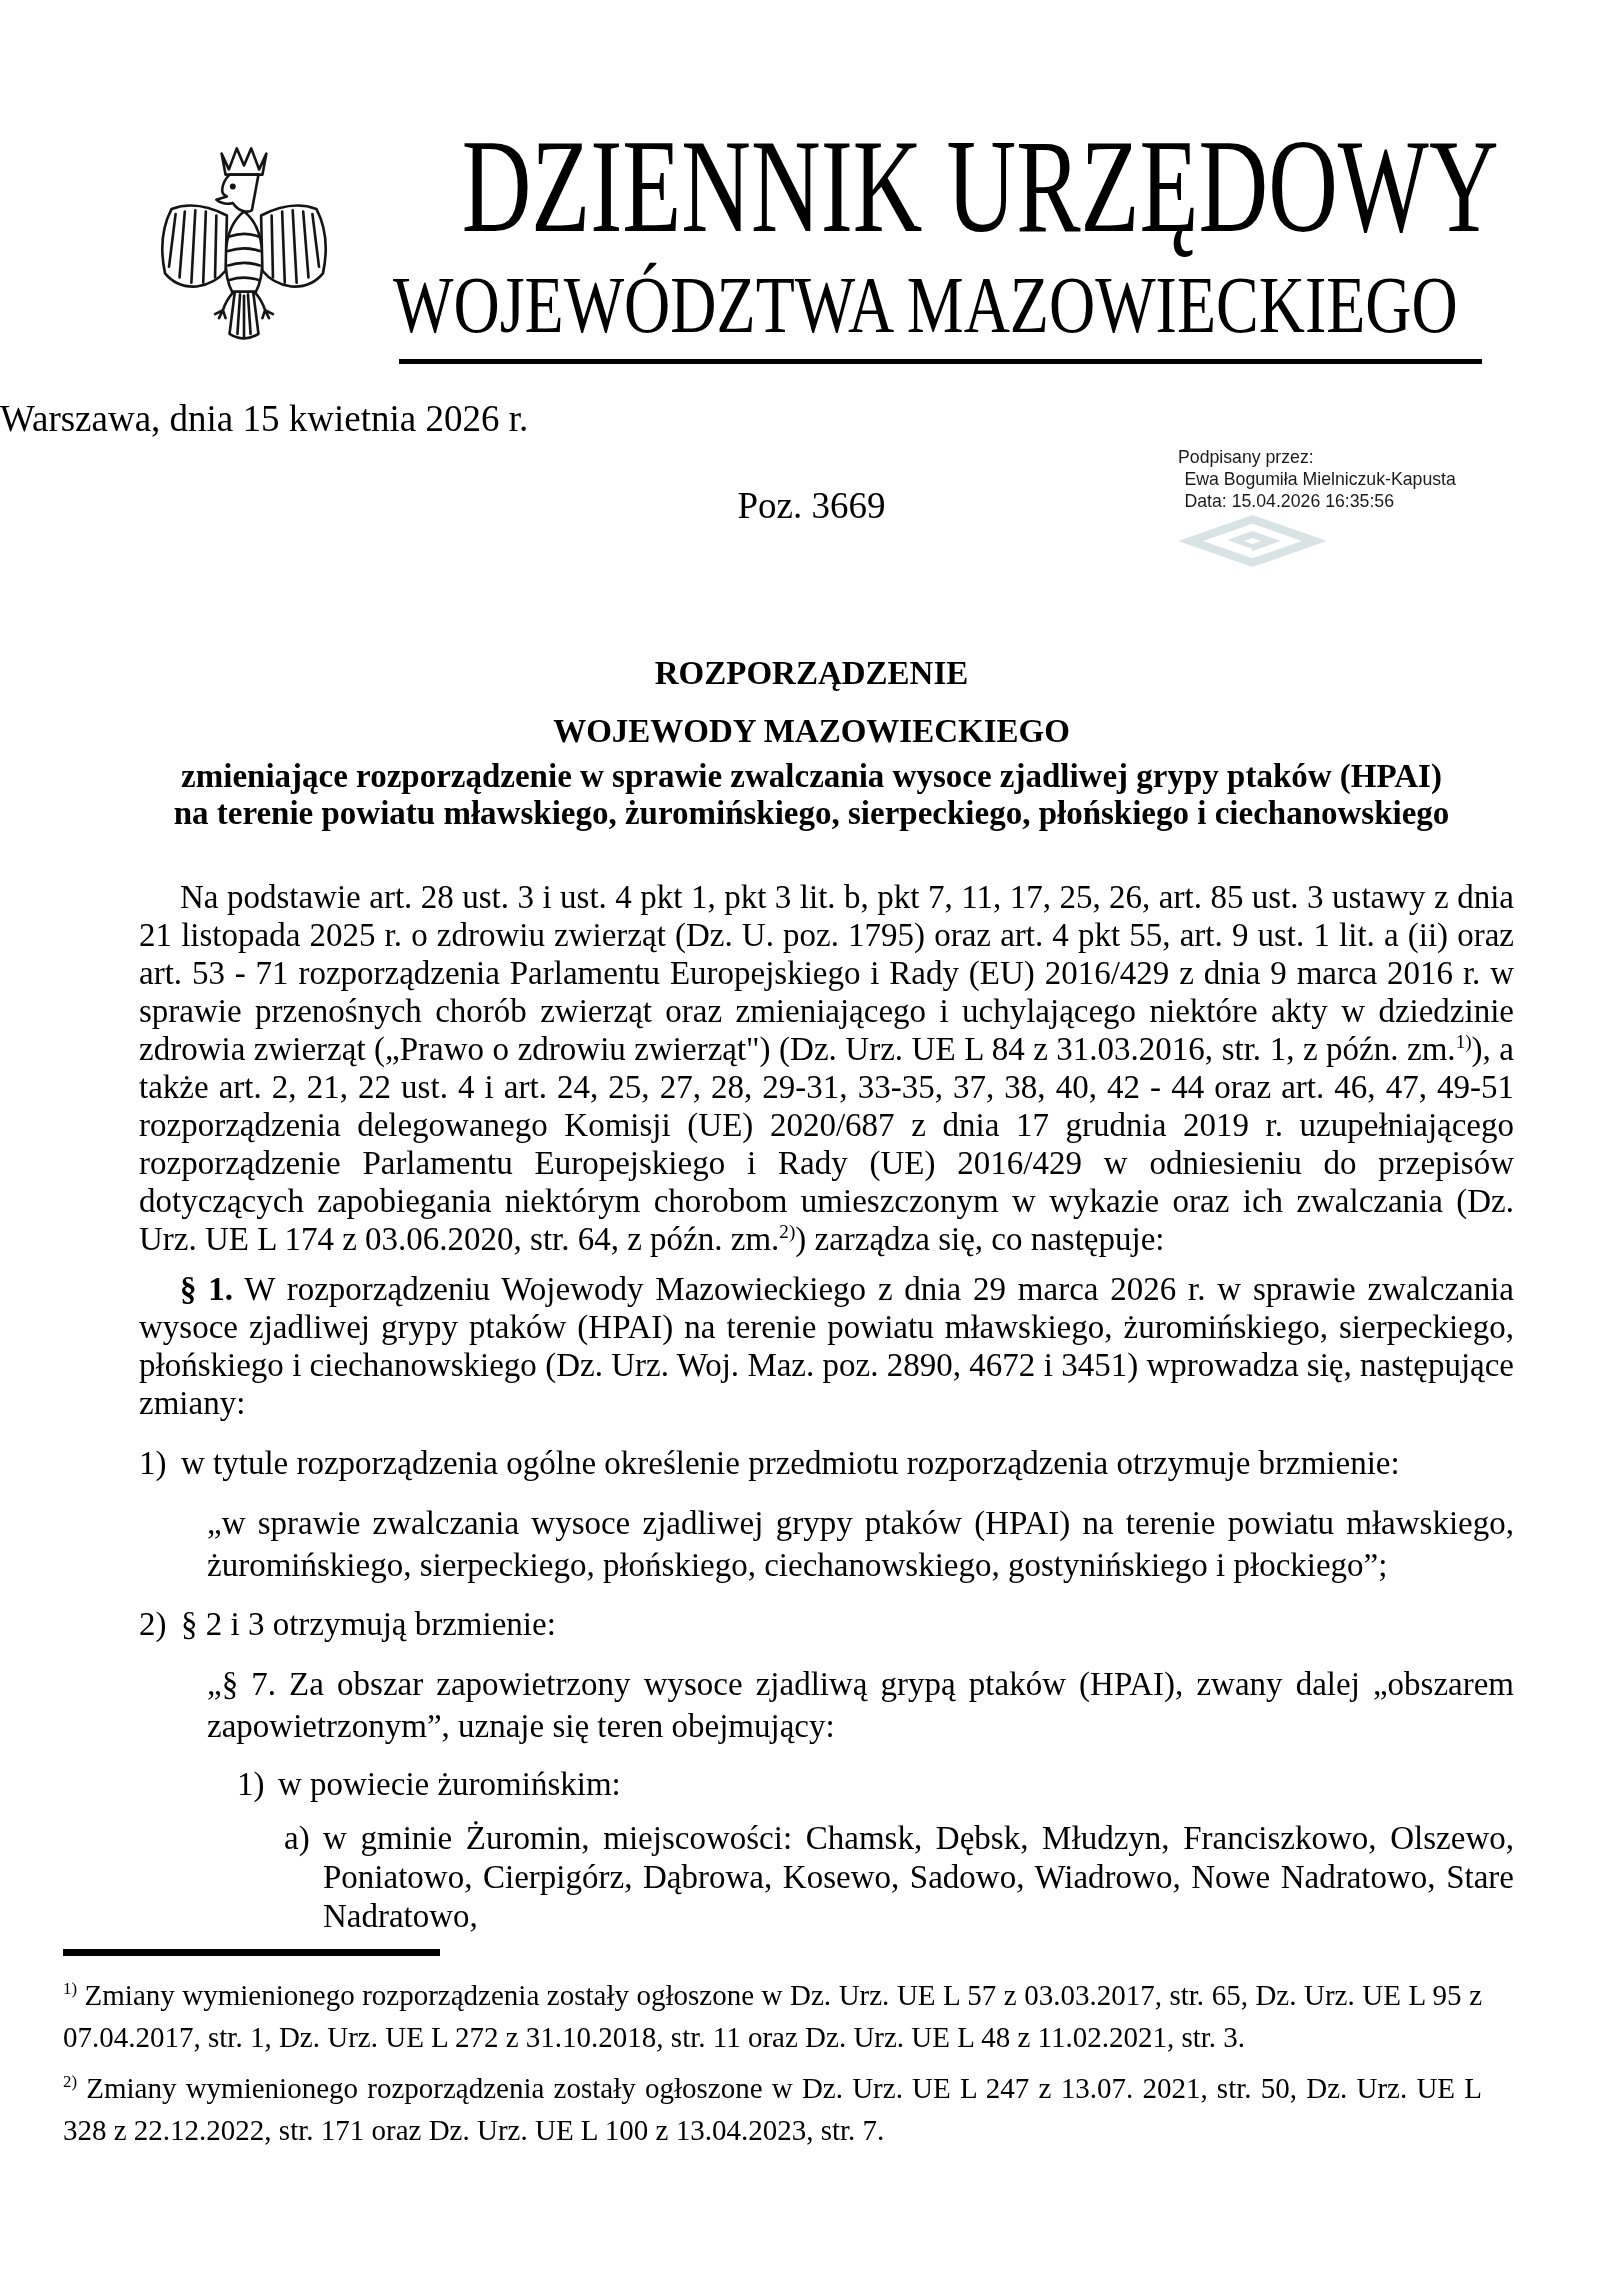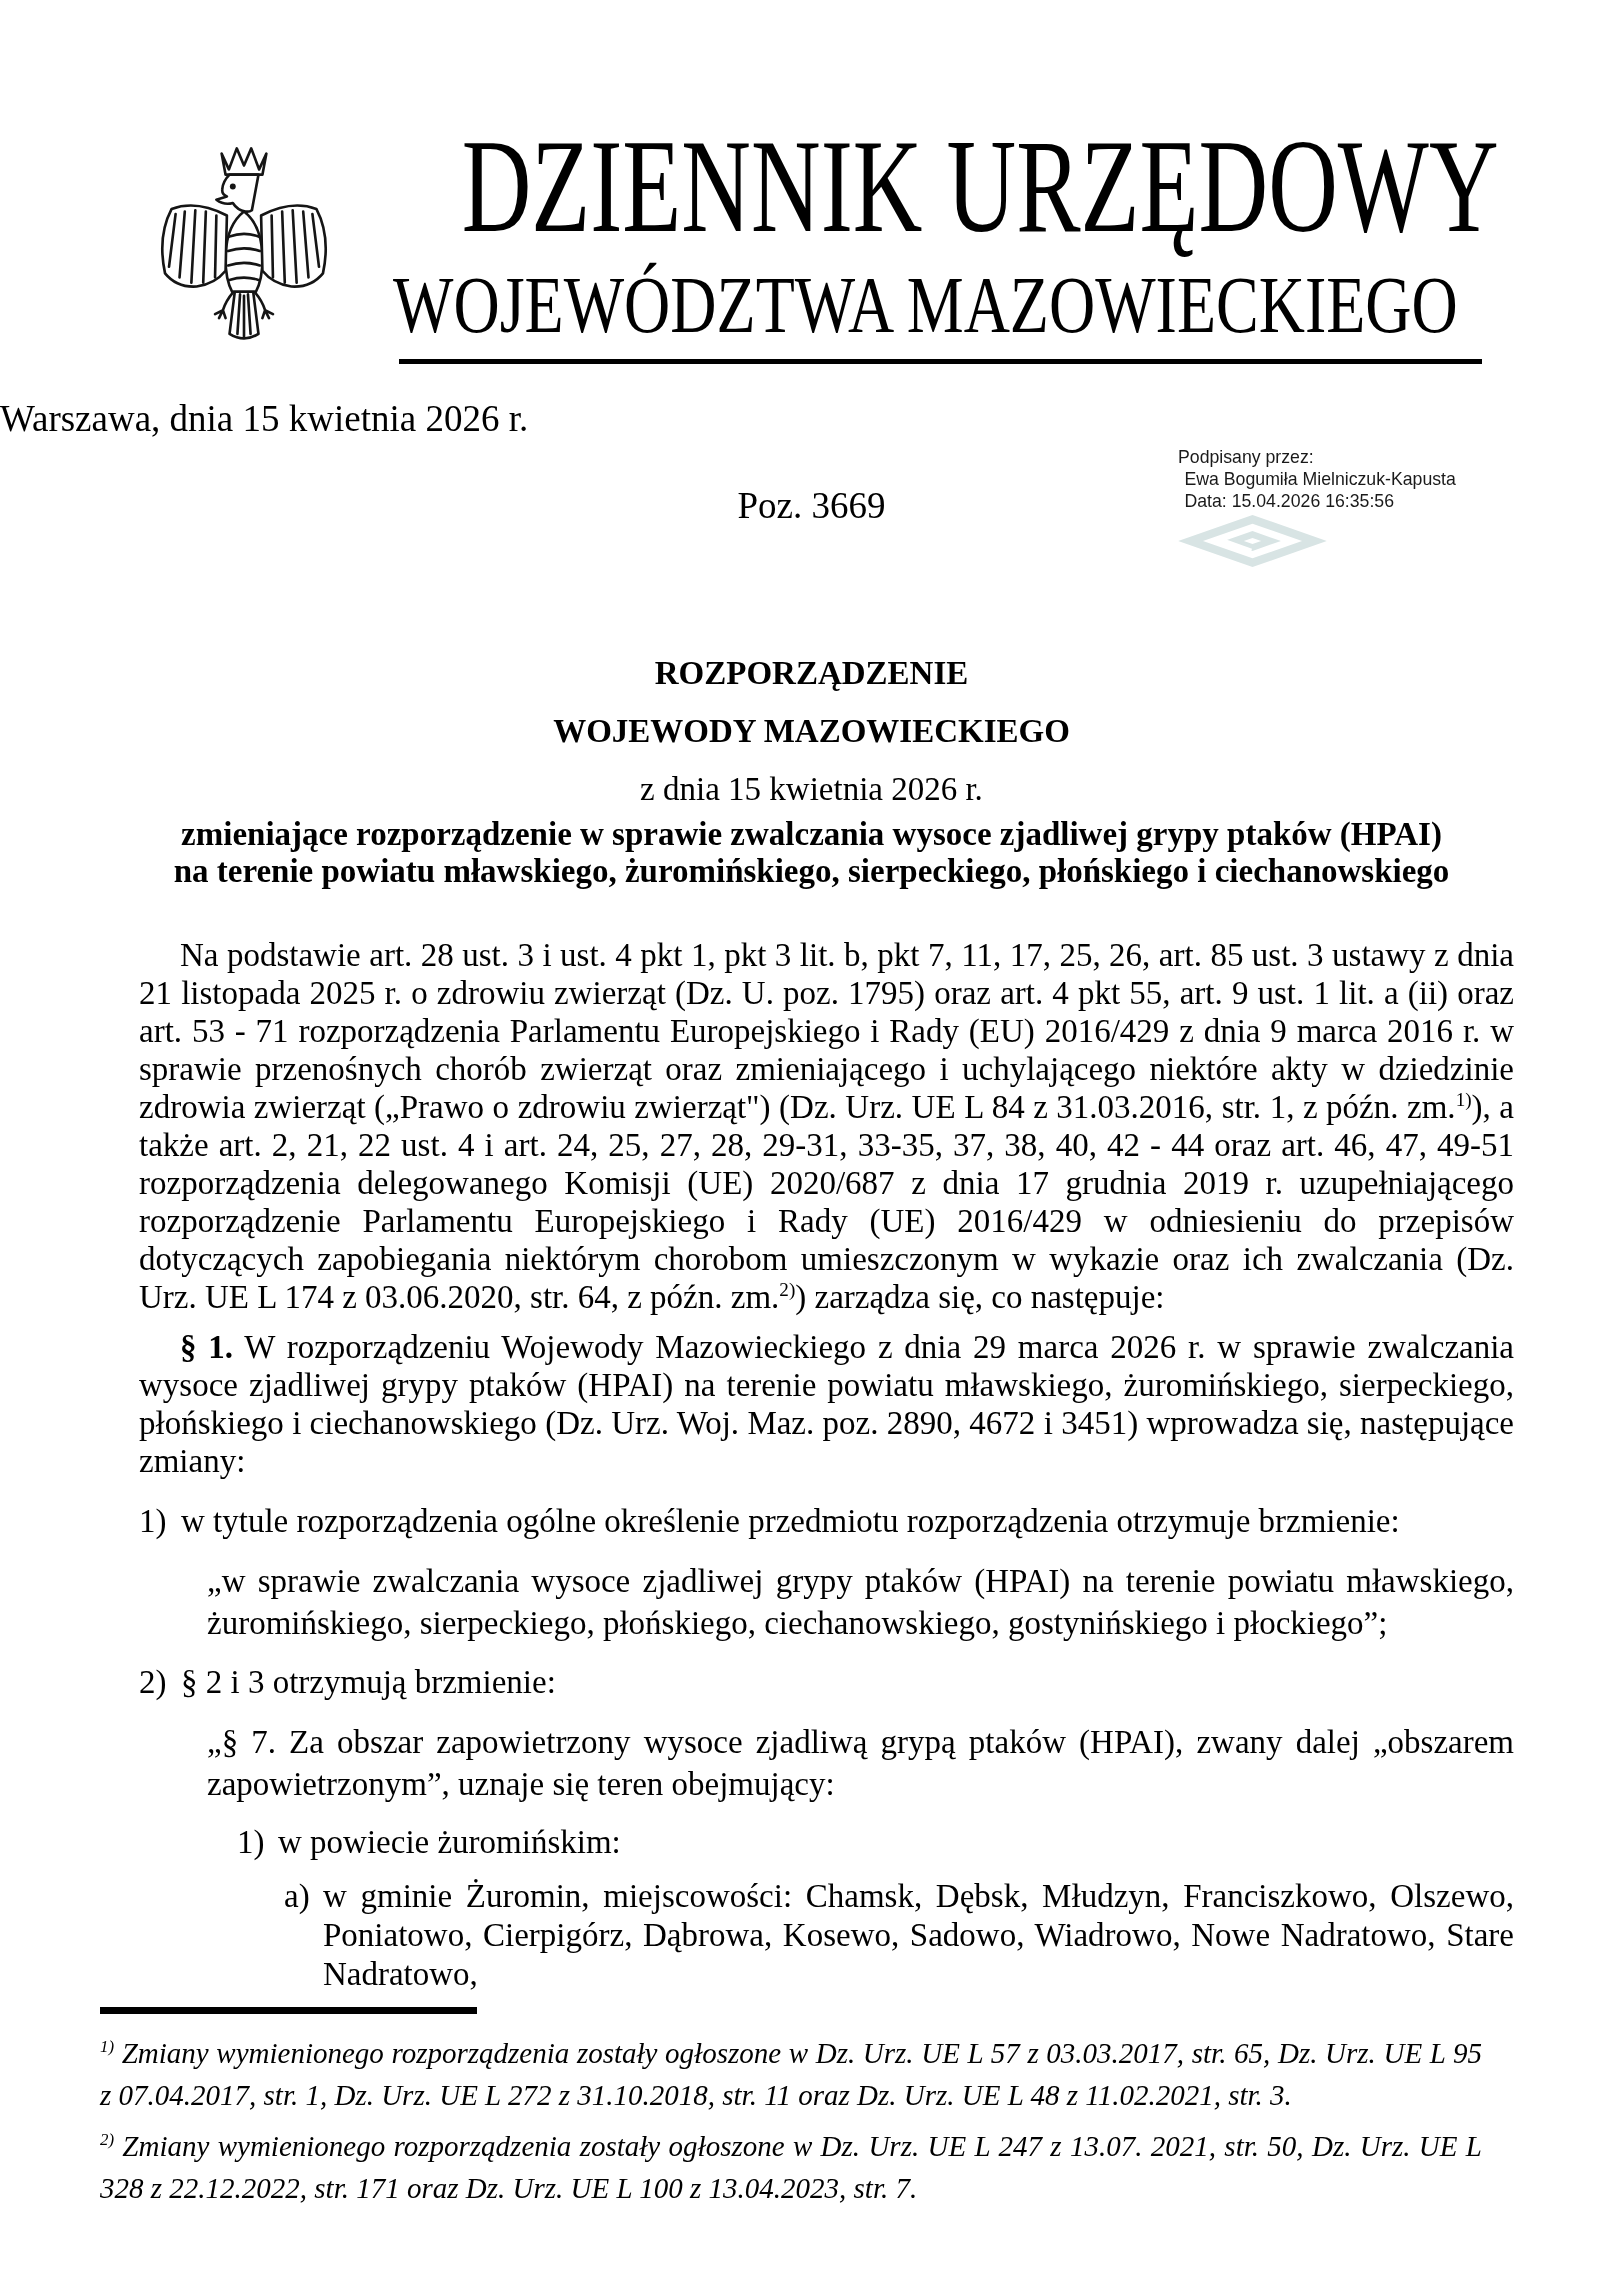--- a/index.html
+++ b/index.html
@@ -87,21 +87,21 @@
   .p2 { margin-top: 11.8px; }
   .li { display: grid; line-height: 38px; }
   .li .t { text-align: justify; }
   .l1 { grid-template-columns: 42px 1fr; margin-top: 22px; }
   .l1.second { margin-top: 19.6px; }
   .quote { margin-left: 68px; line-height: 42px; margin-top: 19.6px; }
   .l2 { grid-template-columns: 41px 1fr; margin-left: 98px; margin-top: 18.3px; }
   .l3 { grid-template-columns: 39px 1fr; margin-left: 145px; margin-top: 15.7px; line-height: 39px; }
   sup.ref { font-size: 58%; vertical-align: super; line-height: 0; }
   
-  .footnotes { padding: 0 141px 0 100px; margin-top: 13px; font-style: italic; }
+  .footnotes { padding: 0 141px 0 63px; margin-top: 13px; }
   .fn-rule { width: 377px; border-top: 7.2px solid #000; }
   .fn { font-size: 29px; line-height: 42px; text-align: justify; }
   .fn1 { margin-top: 18.3px; }
   .fn2 { margin-top: 9.2px; }
 </style>
 </head>
 <body>
 
 <div class="page">
 
@@ -151,21 +151,20 @@
         <path fill-rule="evenodd" d="M120 0 L240 42 L120 84 L0 42 Z M120 14 L40 42 L120 70 L200 42 Z"></path>
         <path fill-rule="evenodd" d="M120 26 L166 42 L120 58 L74 42 Z M120 37 L106 42 L120 47 L134 42 Z"></path>
       </g>
       <path d="M74 42 L118 58" stroke="#ffffff" stroke-width="7" fill="none"></path>
     </svg>
   </aside>
 
   <section class="act-head">
     <div class="act-type">ROZPORZĄDZENIE</div>
     <div class="act-issuer">WOJEWODY MAZOWIECKIEGO</div>
-    <div class="act-date">z dnia 15 kwietnia 2026 r.</div>
     <div class="act-subject">
       <span>zmieniające rozporządzenie w sprawie zwalczania wysoce zjadliwej grypy ptaków (HPAI)</span><br>
       <span>na terenie powiatu mławskiego, żuromińskiego, sierpeckiego, płońskiego i ciechanowskiego</span>
     </div>
   </section>
 
   <section class="content">
 
     <p class="bodytext just indent p1"><span>Na podstawie art. 28 ust. 3 i ust. 4 pkt 1, pkt 3 lit. b, pkt 7, 11, 17, 25, 26,  art. 85 ust. 3 ustawy z dnia 21 listopada 2025 r. o zdrowiu zwierząt (Dz. U. poz. 1795) oraz art. 4 pkt 55, art. 9 ust. 1 lit. a (ii) oraz art. 53 - 71 rozporządzenia Parlamentu Europejskiego i Rady (EU) 2016/429 z dnia 9 marca 2016 r. w sprawie przenośnych chorób zwierząt oraz zmieniającego i uchylającego niektóre akty w dziedzinie zdrowia zwierząt („Prawo o zdrowiu zwierząt") (Dz. Urz. UE L 84 z 31.03.2016, str. 1, z późn. zm.</span><sup class="ref">1)</sup><span>), a także art. 2, 21, 22 ust. 4 i art. 24, 25, 27, 28, 29-31, 33-35, 37, 38, 40, 42 - 44 oraz art. 46, 47, 49-51 rozporządzenia delegowanego Komisji (UE) 2020/687 z dnia 17 grudnia 2019 r. uzupełniającego rozporządzenie Parlamentu Europejskiego i Rady (UE) 2016/429 w odniesieniu do przepisów dotyczących zapobiegania niektórym chorobom umieszczonym w wykazie oraz ich zwalczania (Dz. Urz. UE L 174 z 03.06.2020, str. 64, z późn. zm.</span><sup class="ref">2)</sup><span>) zarządza się, co następuje:</span></p>
 

